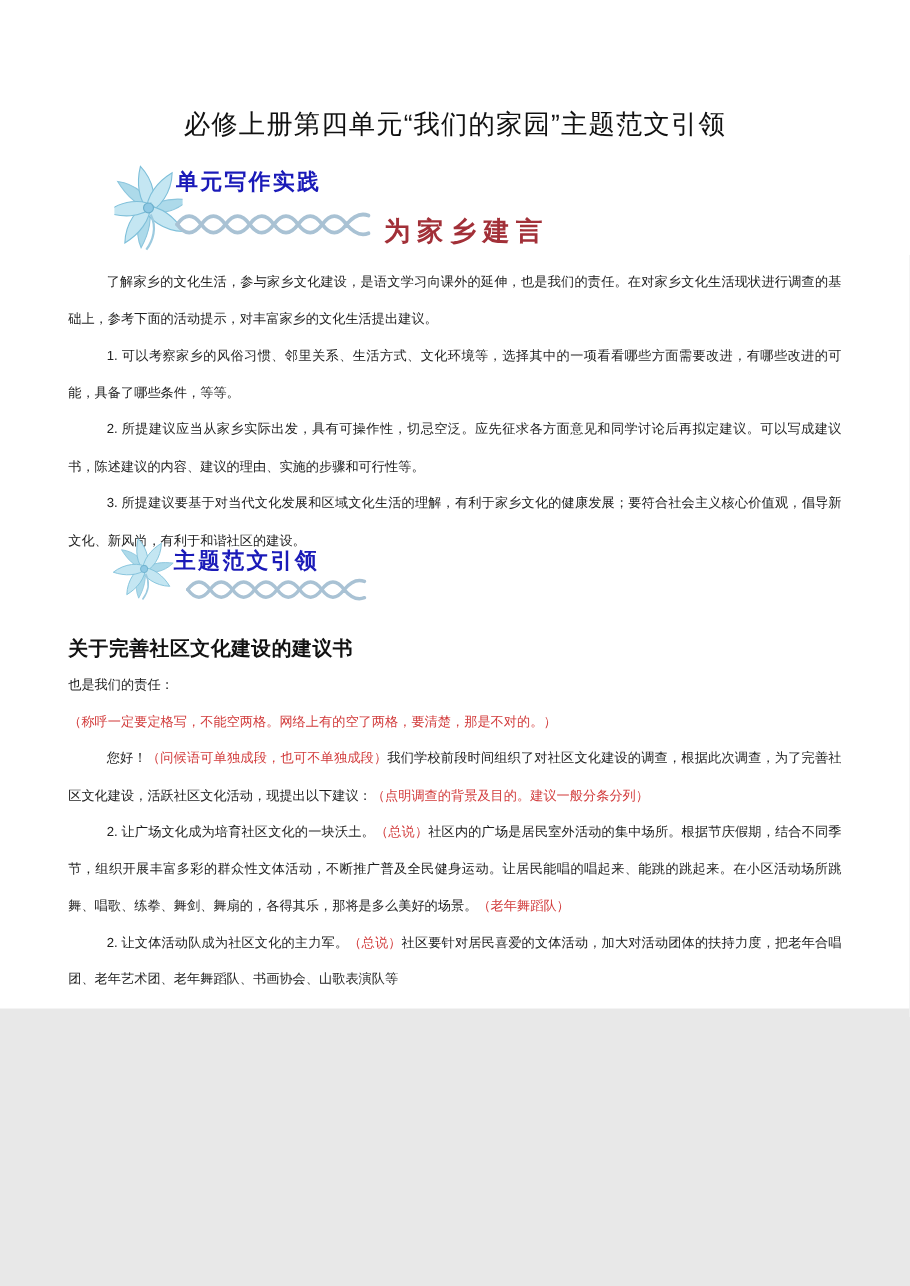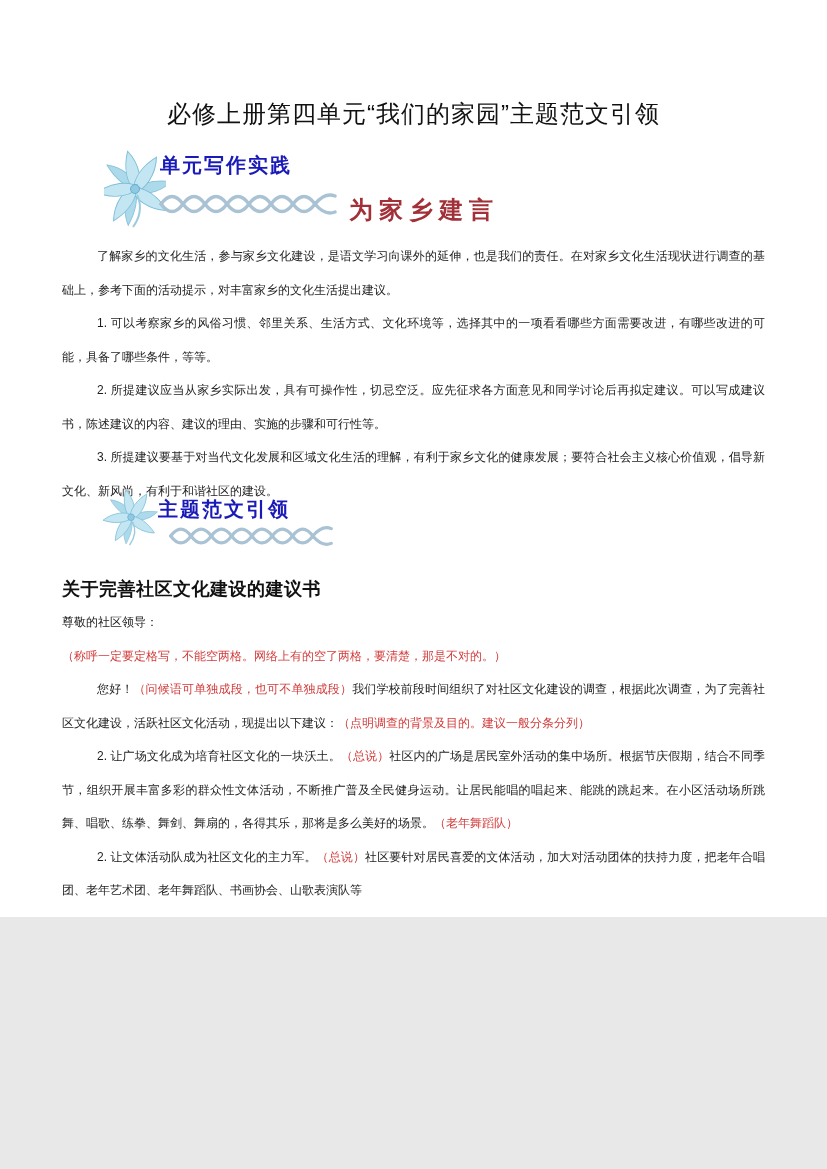--- a/index.html
+++ b/index.html
@@ -108,21 +108,21 @@
         </svg>
       <span class="blabel">主题范文引领</span>
       <svg class="rope" width="190" height="24" viewBox="0 0 178 26">
           <use href="#rope-shape"></use>
         </svg>
     </div>
 
     <h2 class="essay-title">关于完善社区文化建设的建议书</h2>
 
     <div>
-        <p class="para"><span class="seg-black">尊敬的社区领导：</span></p>
+        <p class="para"><span class="seg-black">也是我们的责任：</span></p>
         <p class="para"><span class="seg-red">（称呼一定要定格写，不能空两格。网络上有的空了两格，要清楚，那是不对的。）</span></p>
         <p class="para indent"><span class="seg-black">您好！</span><span class="seg-red">（问候语可单独成段，也可不单独成段）</span><span class="seg-black">我们学校前段时间组织了对社区文化建设的调查，根据此次调查，为了完善社区文化建设，活跃社区文化活动，现提出以下建议：</span><span class="seg-red">（点明调查的背景及目的。建议一般分条分列）</span></p>
         <p class="para indent"><span class="seg-black">2. 让广场文化成为培育社区文化的一块沃土。</span><span class="seg-red">（总说）</span><span class="seg-black">社区内的广场是居民室外活动的集中场所。根据节庆假期，结合不同季节，组织开展丰富多彩的群众性文体活动，不断推广普及全民健身运动。让居民能唱的唱起来、能跳的跳起来。在小区活动场所跳舞、唱歌、练拳、舞剑、舞扇的，各得其乐，那将是多么美好的场景。</span><span class="seg-red">（老年舞蹈队）</span></p>
         <p class="para indent"><span class="seg-black">2. 让文体活动队成为社区文化的主力军。</span><span class="seg-red">（总说）</span><span class="seg-black">社区要针对居民喜爱的文体活动，加大对活动团体的扶持力度，把老年合唱团、老年艺术团、老年舞蹈队、书画协会、山歌表演队等</span></p>
       </div>
 
   </div>
 </div>
 
 </body></html>

